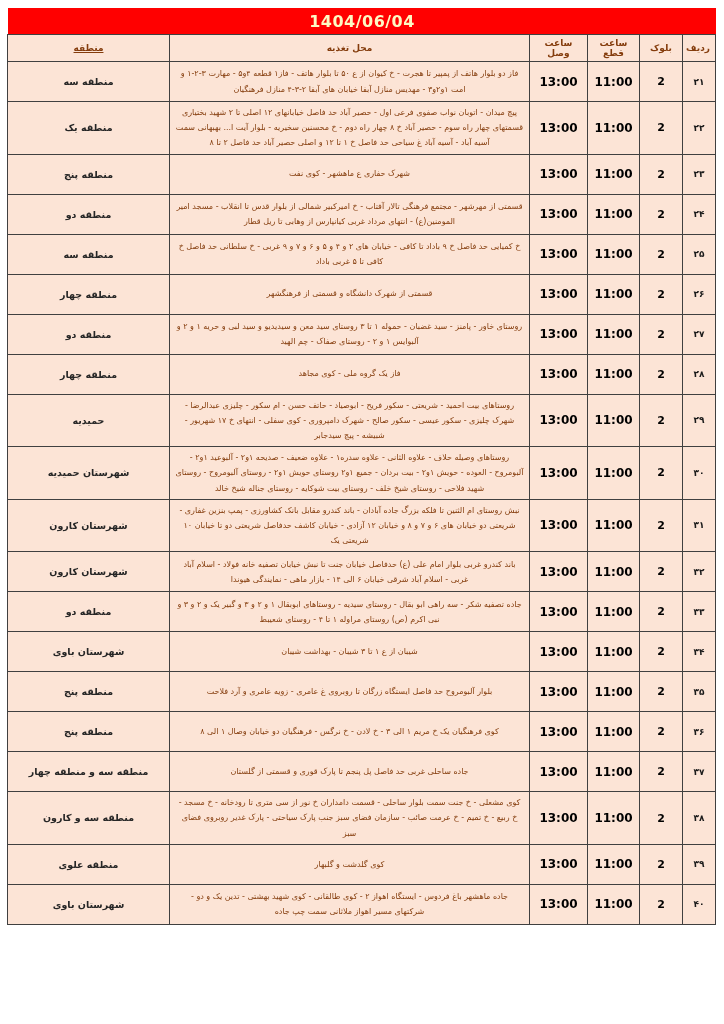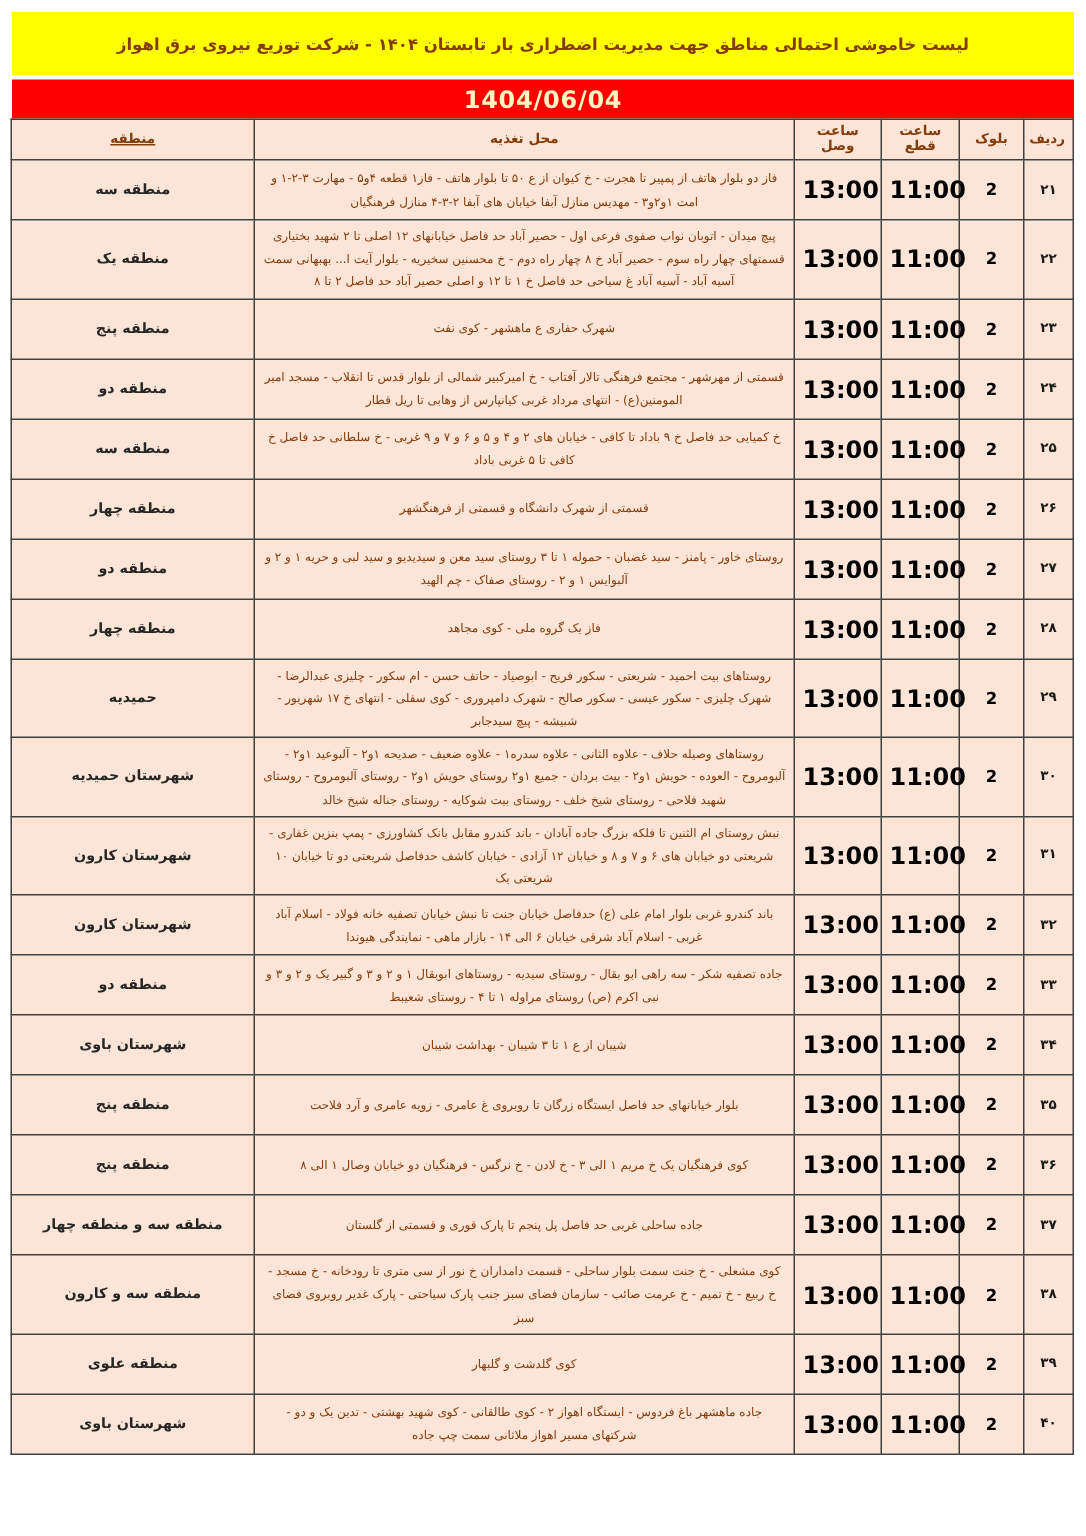--- a/index.html
+++ b/index.html
@@ -54,21 +54,21 @@
   table.outage th {
     height: 20px;
     font-size: 9px;
     font-weight: bold;
     color: #843C0C;
   }
   th.region-header { text-decoration: underline; margin-top: 43px; }
   table.outage td { height: 40px; }
   td.cell-row    { font-size: 9px;   color: #1a1a1a; font-weight: 700; }
   td.cell-block  { font-size: 11px;  color: #000000; font-weight: bold; }
-  td.cell-time   { font-size: 16px; color: #000000; font-weight: bold; direction: ltr; }
+  td.cell-time   { font-size: 12px; color: #000000; font-weight: bold; direction: ltr; }
   td.cell-location {
     font-size: 8px;
     color: #843C0C;
     line-height: 1.9;
     padding: 4px 10px;
     margin-top: 20px;
   }
   td.cell-region {
     font-size: 9.5px;
     color: #262626;
@@ -82,23 +82,20 @@
   col.c-cut { width: 52px; }
   col.c-reconnect { width: 58px; }
   col.c-location { width: 360px; }
   col.c-region { width: 162px; }
 </style>
 </head>
 <body>
 
 <div class="page">
 
-  <div class="banner-yellow">
-    <span class="title-text">لیست خاموشی احتمالی مناطق جهت مدیریت اضطراری بار تابستان ۱۴۰۴ - شرکت توزیع نیروی برق اهواز</span>
-  </div>
 
   <div class="banner-red">
     <span class="date-text">1404/06/04</span>
   </div>
 
   <table class="outage">
     <colgroup>
       <col class="c-row">
         <col class="c-block">
         <col class="c-cut">
@@ -227,21 +224,21 @@
     <td class="cell-time">11:00</td>
     <td class="cell-time">13:00</td>
     <td class="cell-location">شیبان از ع ۱ تا ۳ شیبان - بهداشت شیبان</td>
     <td class="cell-region">شهرستان باوی</td>
   </tr>
         <tr>
     <td class="cell-row">۳۵</td>
     <td class="cell-block">2</td>
     <td class="cell-time">11:00</td>
     <td class="cell-time">13:00</td>
-    <td class="cell-location">بلوار خیابانهای حد فاصل ایستگاه زرگان تا روبروی غ عامری - زویه عامری و آرد فلاحت</td>
+    <td class="cell-location">بلوار آلبومروح حد فاصل ایستگاه زرگان تا روبروی غ عامری - زویه عامری و آرد فلاحت</td>
     <td class="cell-region">منطقه پنج</td>
   </tr>
         <tr>
     <td class="cell-row">۳۶</td>
     <td class="cell-block">2</td>
     <td class="cell-time">11:00</td>
     <td class="cell-time">13:00</td>
     <td class="cell-location">کوی فرهنگیان یک خ مریم ۱ الی ۳ - خ لادن - خ نرگس - فرهنگیان دو خیابان وصال ۱ الی ۸</td>
     <td class="cell-region">منطقه پنج</td>
   </tr>

